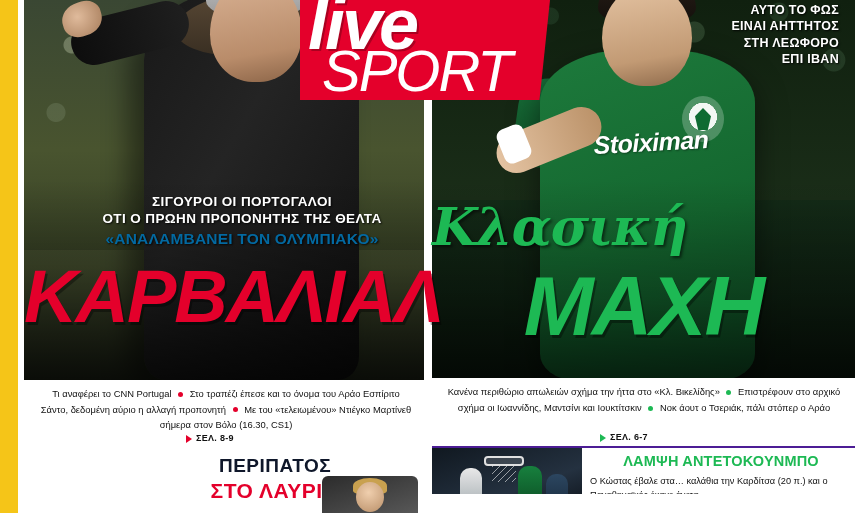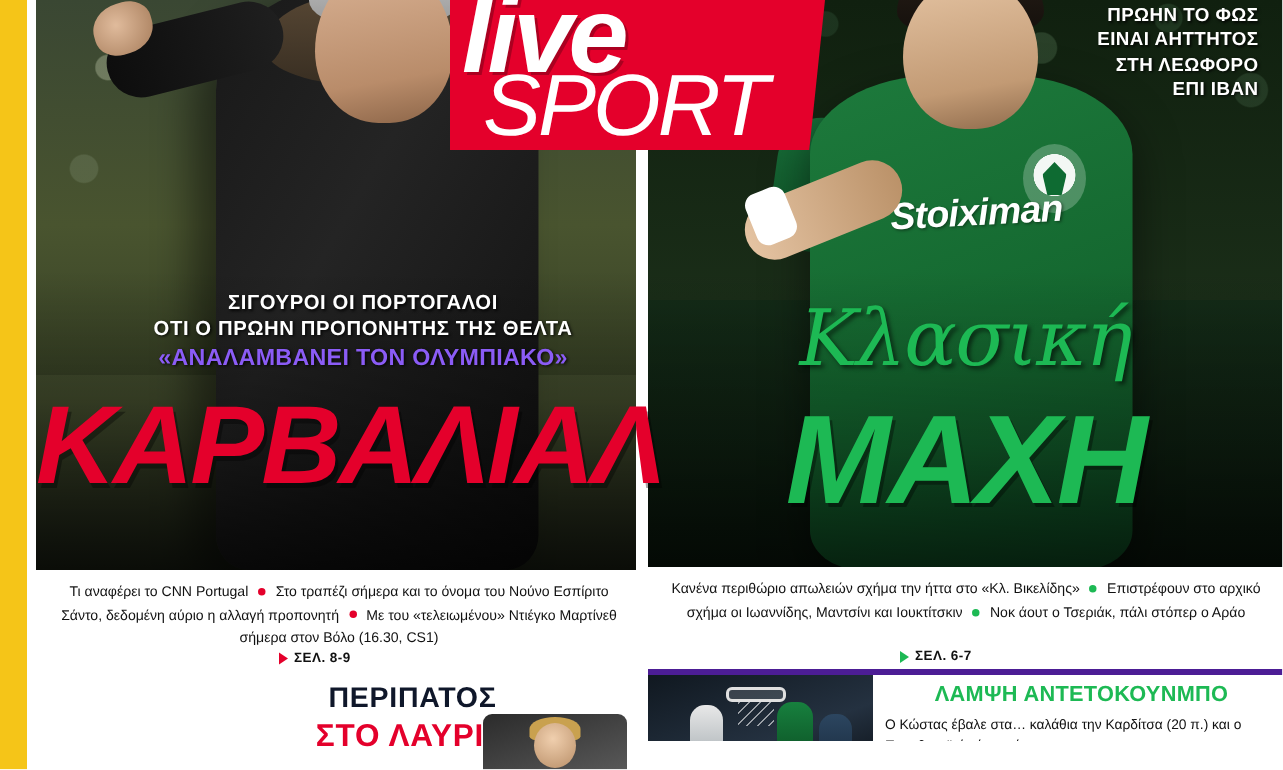--- a/index.html
+++ b/index.html
@@ -155,21 +155,21 @@
     line-height: 1.28;
   }
   .kicker-l1, .kicker-l2 {
     color: #ffffff;
     font-size: 13.5px;
     font-weight: bold;
     letter-spacing: .4px;
     text-shadow: 1px 1px 2px rgba(0,0,0,.85);
   }
   .kicker-l3 {
-    color: #8b5cf6;
+    color: #0369a1;
     font-size: 15.5px;
     font-weight: bold;
     letter-spacing: .2px;
     text-shadow: 1px 1px 2px rgba(0,0,0,.8);
     margin-top: 1px;
   }
   .left-headline {
     position: absolute; left: 24px; top: 262px;
     width: 400px;
     text-align: center;
@@ -357,23 +357,22 @@
     line-height: 1.3;
     color: #ffffff;
     font-size: 12.5px;
     font-weight: bold;
     letter-spacing: .3px;
     text-shadow: 1px 1px 2px rgba(0,0,0,.9);
   }
   .right-script {
     position: absolute; left: 432px; top: 196px;
     width: 423px;
-    text-align: center;
     font-size: 52px;
-    font-weight: normal;
+    font-weight: bold;
     font-style: italic;
     color: #1db954;
     z-index: 9;
     letter-spacing: -1px;
     text-shadow: 2px 2px 3px rgba(0,0,0,.55);
     font-family: "DejaVu Serif", serif;
   }
   .right-headline {
     position: absolute; left: 432px; top: 268px;
     width: 423px;
@@ -420,21 +419,21 @@
     border-bottom: 4px solid transparent;
     margin-right: 4px;
     vertical-align: middle;
   }
 
   
   .bball {
     position: absolute; left: 432px; top: 446px;
     width: 423px; height: 48px;
     background: #ffffff;
-    border-top: 4px solid #4c1d95;
+    border-top: 2px solid #4c1d95;
     overflow: hidden;
   }
   .bball-photo {
     position: absolute; left: 0; top: 0;
     width: 150px; height: 67px;
     background: linear-gradient(160deg,#101820 0%, #243140 60%, #0b1016 100%);
     overflow: hidden;
   }
   .bb-hoop {
     position: absolute; left: 52px; top: 8px;
@@ -516,38 +515,38 @@
     <div class="rp-shade"></div>
   </div>
 
   <div class="masthead">
     <div class="mast-red"></div>
     <div class="mast-live">live</div>
     <div class="mast-sport">SPORT</div>
   </div>
 
   <div class="right-kicker">
-    <div>ΠΡΩΗΝ ΤΟ ΦΩΣ</div>
+    <div>ΑΥΤΟ ΤΟ ΦΩΣ</div>
     <div>ΕΙΝΑΙ ΑΗΤΤΗΤΟΣ</div>
     <div>ΣΤΗ ΛΕΩΦΟΡΟ</div>
     <div>ΕΠΙ ΙΒΑΝ</div>
   </div>
 
   <div class="kicker">
     <div class="kicker-l1">ΣΙΓΟΥΡΟΙ ΟΙ ΠΟΡΤΟΓΑΛΟΙ</div>
     <div class="kicker-l2">ΟΤΙ Ο ΠΡΩΗΝ ΠΡΟΠΟΝΗΤΗΣ ΤΗΣ ΘΕΛΤΑ</div>
     <div class="kicker-l3">«ΑΝΑΛΑΜΒΑΝΕΙ ΤΟΝ ΟΛΥΜΠΙΑΚΟ»</div>
   </div>
 
   <div class="left-headline">ΚΑΡΒΑΛΙΑΛ</div>
 
   <div class="left-sub">
     <span>Τι αναφέρει το CNN Portugal</span>
     <span class="bullet"></span>
-    <span>Στο τραπέζι σήμερα και το όνομα του Νούνο Εσπίριτο</span>
+    <span>Στο τραπέζι έπεσε και το όνομα του Αράο Εσπίριτο</span>
     <span>Σάντο, δεδομένη αύριο η αλλαγή προπονητή</span>
     <span class="bullet"></span>
     <span>Με του «τελειωμένου» Ντιέγκο</span>
     <span>Μαρτίνεθ σήμερα στον Βόλο (16.30, CS1)</span>
   </div>
 
   <div class="page-ref">ΣΕΛ. 8-9</div>
 
   <div class="teaser-left">
     <div class="t1">ΠΕΡΙΠΑΤΟΣ</div>

